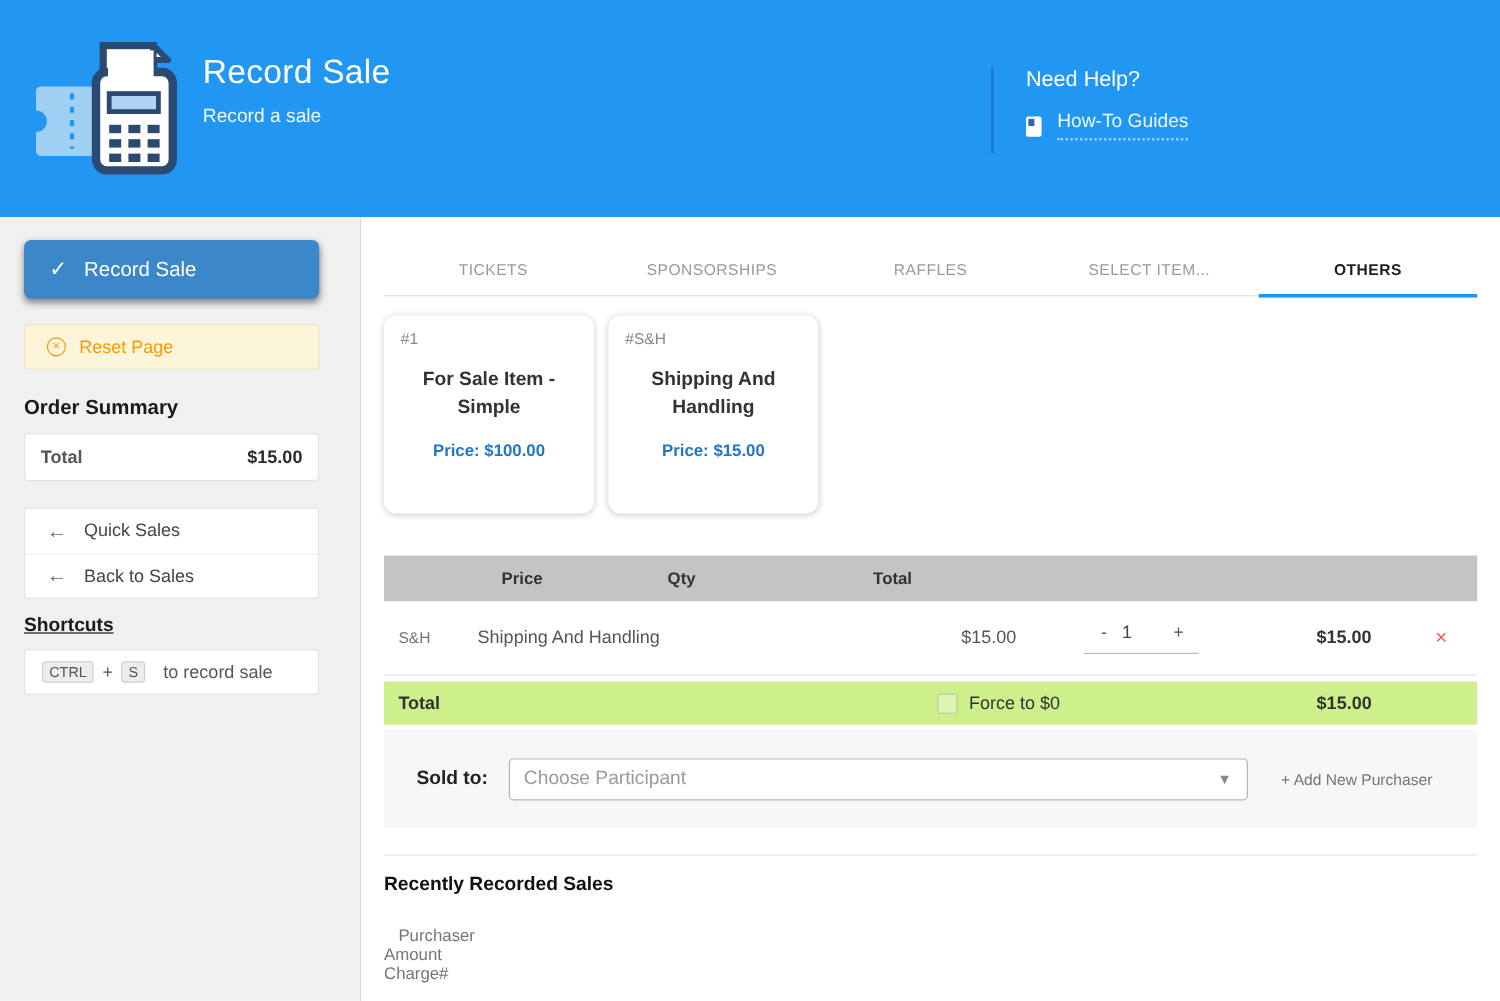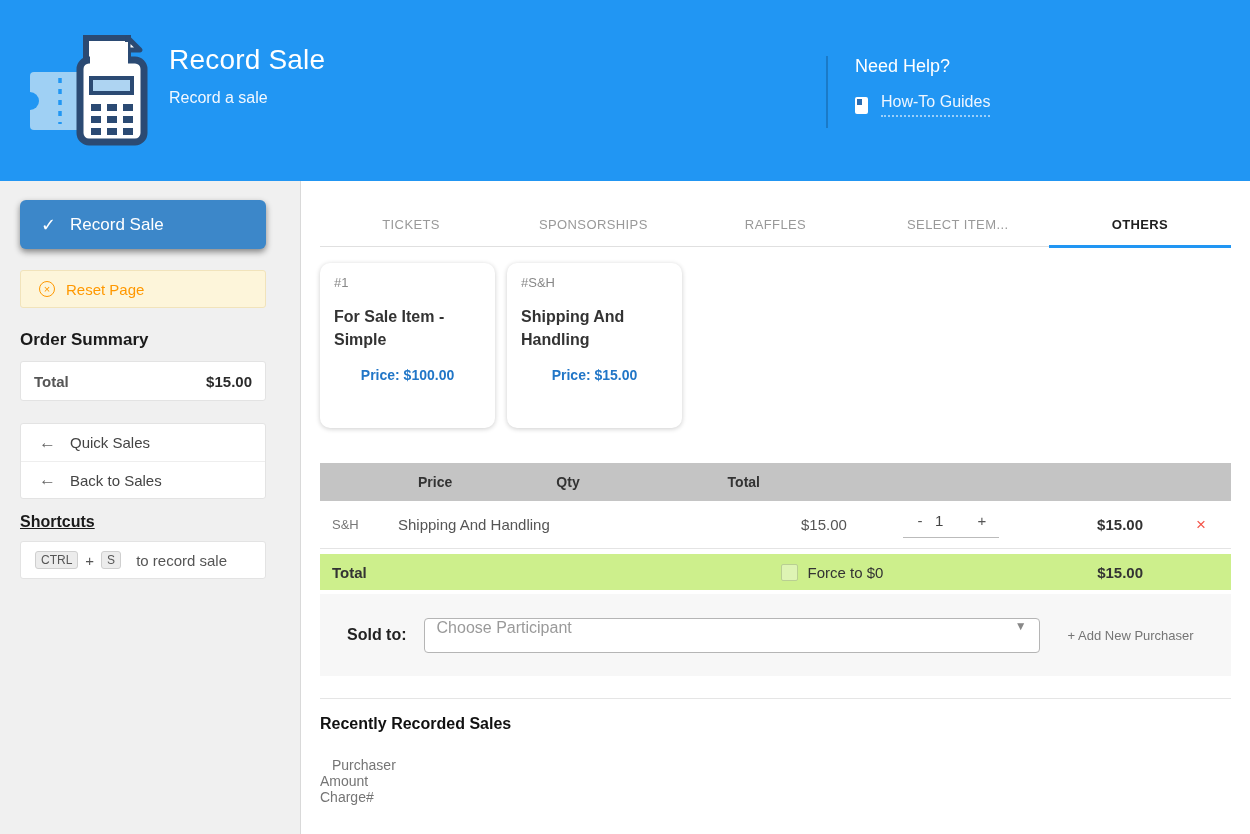--- a/index.html
+++ b/index.html
@@ -49,26 +49,26 @@
 
   .tabs { margin-top:22px; display:flex; border-bottom:1px solid #e0e0e0; height:44px; }
   .tab { flex:1; display:flex; align-items:center; justify-content:center; font-size:13px; letter-spacing:.4px;
     color:#999; cursor:pointer; border-bottom:3px solid transparent; margin-bottom:-2px; }
   .tab.active { color:#1f1f1f; font-weight:bold; border-bottom-color:#2196f3; }
 
   .cards { margin-top:16px; display:flex; gap:12px; height:165px; }
   .item-card { width:175px; background:#fff; border-radius:10px; box-shadow:0 1px 5px rgba(0,0,0,.2);
     padding:12px 14px; cursor:pointer; }
   .item-code { font-size:13px; color:#888; }
-  .item-name { margin-top:15px; font-size:16px; font-weight:bold; color:#333; line-height:1.45; }
+  .item-name { margin-top:15px; text-align:center; font-size:16px; font-weight:bold; color:#333; line-height:1.45; }
   .item-price { margin-top:16px; text-align:center; font-size:14px; font-weight:bold; color:#2176c7; }
 
   .order-table { margin-top:35px; }
   .t-head { height:38px; background:#c4c4c4; display:flex; align-items:center; font-size:14px; font-weight:bold; color:#333; }
-  .t-row { height:48px; display:flex; align-items:center; font-size:15px; color:#555; border-bottom:1px solid #e4e4e4;justify-content:space-between; }
+  .t-row { height:62px; display:flex; align-items:center; font-size:15px; color:#555; border-bottom:1px solid #e4e4e4;justify-content:space-between; }
   .col-code { width:78px; padding-left:12px; }
   .col-item { flex:1; }
   .col-price { width:100px; padding-left:20px; }
   .col-qty { width:140px; display:flex; justify-content:center; }
   .col-total { width:150px; text-align:right; padding-right:28px; }
   .col-del { width:60px; display:flex; justify-content:center; }
   .t-row .col-code { font-size:13px; color:#777; }
   .t-row .col-total { font-weight:bold; color:#333; }
   .stepper { display:flex; align-items:center; border-bottom:1px solid #bbb; padding:0 2px 8px 2px; }
   .step-btn { width:30px; text-align:center; color:#555; font-size:15px; cursor:pointer; background:none; border:none; font-family:inherit; }
@@ -77,21 +77,21 @@
 
   .t-total { margin-top:5px; height:36px; background:#cdef8c; display:flex; align-items:center; font-size:15px; color:#333; }
   .t-total .col-code { font-weight:bold; width:462px; }
   .force-cell { width:240px; display:flex; align-items:center; gap:9px; }
   .force-box { width:17px; height:17px; border:1px solid #b9cf92; background:rgba(255,255,255,.35); border-radius:2px; cursor:pointer; }
   .t-total .col-total { font-weight:bold; }
 
   .sold-to { margin-top:4px; height:82px; background:#f7f7f7; display:flex; align-items:center; padding-left:27px; }
   .sold-lbl { font-size:16px; font-weight:bold; color:#222; }
   .sold-select { margin-left:17px; width:616px; height:35px; background:#fff; border:1px solid #b5b5b5; border-radius:4px;
-    display:flex; align-items:flex-start; padding:0 12px; cursor:pointer; }
+    display:flex; align-items:center; padding:0 12px; cursor:pointer; }
   .sold-ph { flex:1; font-size:16px; color:#9a9a9a; }
   .sold-arrow { color:#888; font-size:12px; }
   .add-new { margin-left:28px; font-size:13px; color:#757575; cursor:pointer; }
 
   .divider { margin-top:22px; border-top:1px solid #e5e5e5; }
   .recent-heading { margin-top:16px; font-size:16px; font-weight:bold; color:#111; }
   .recent-cols { margin-top:24px; display:flex; font-size:14px; color:#757575;flex-direction:column; }
   .rc-purchaser { flex:1; padding-left:12px; }
   .rc-amount { width:152px; }
   .rc-charge { width:142px; }

